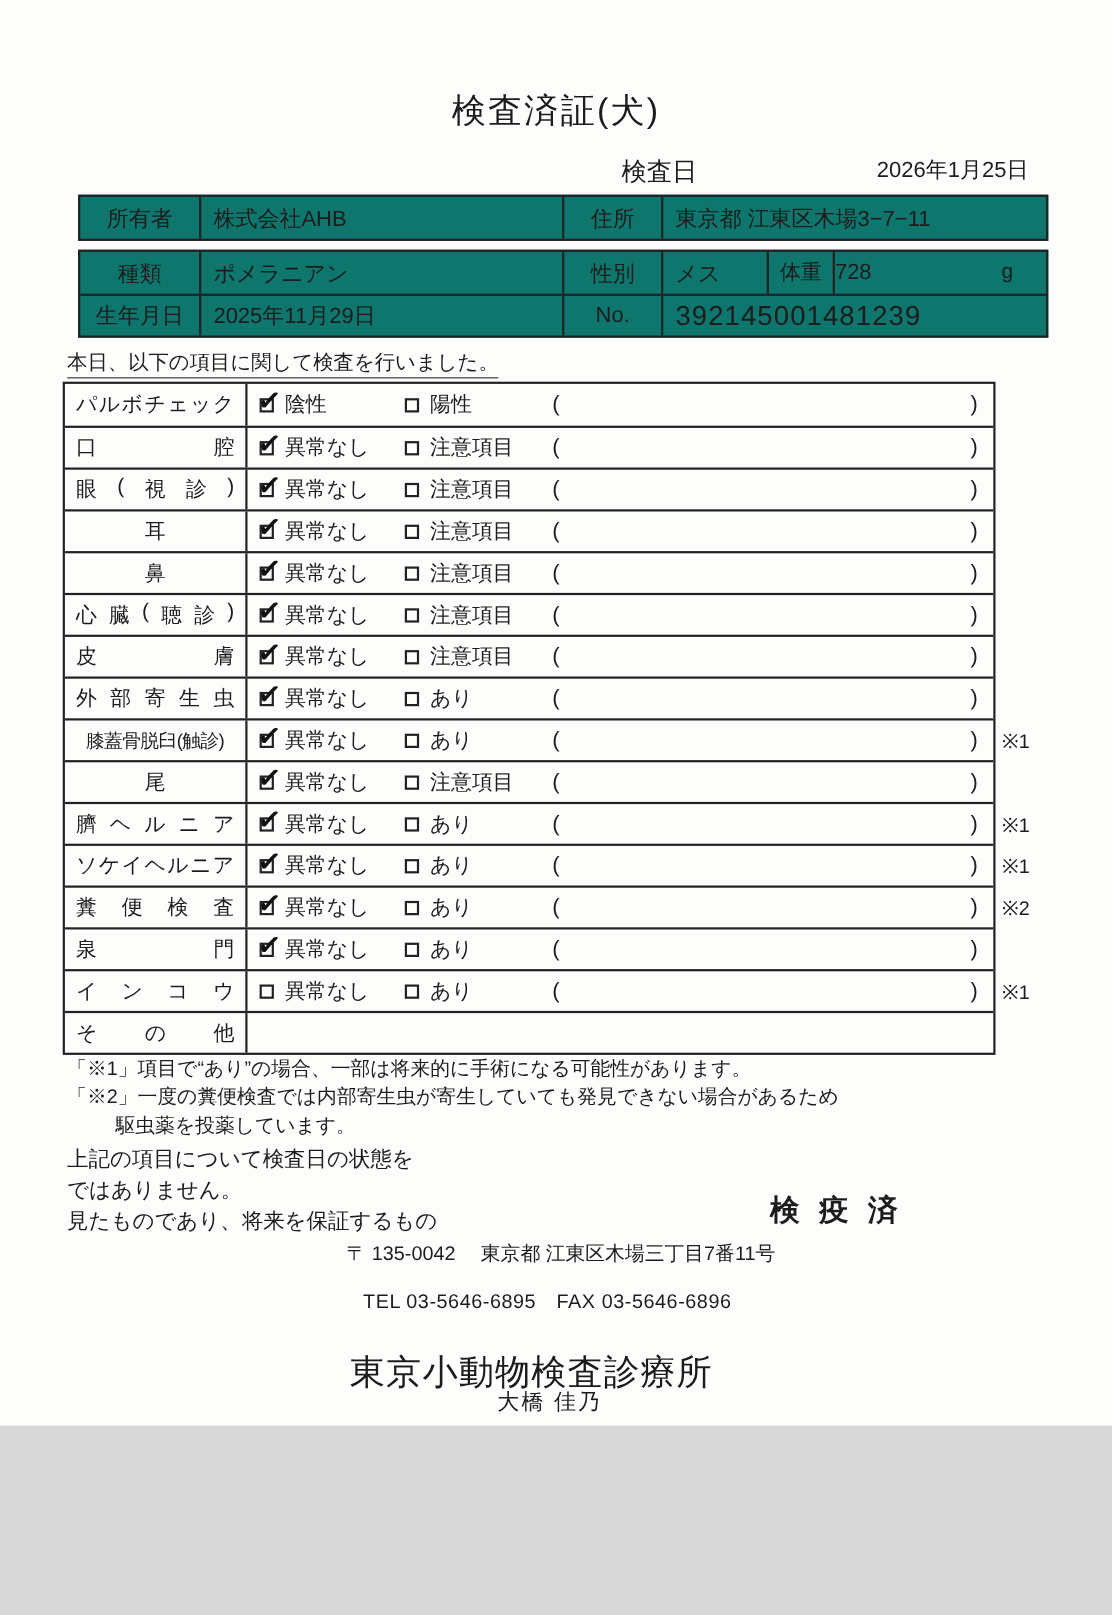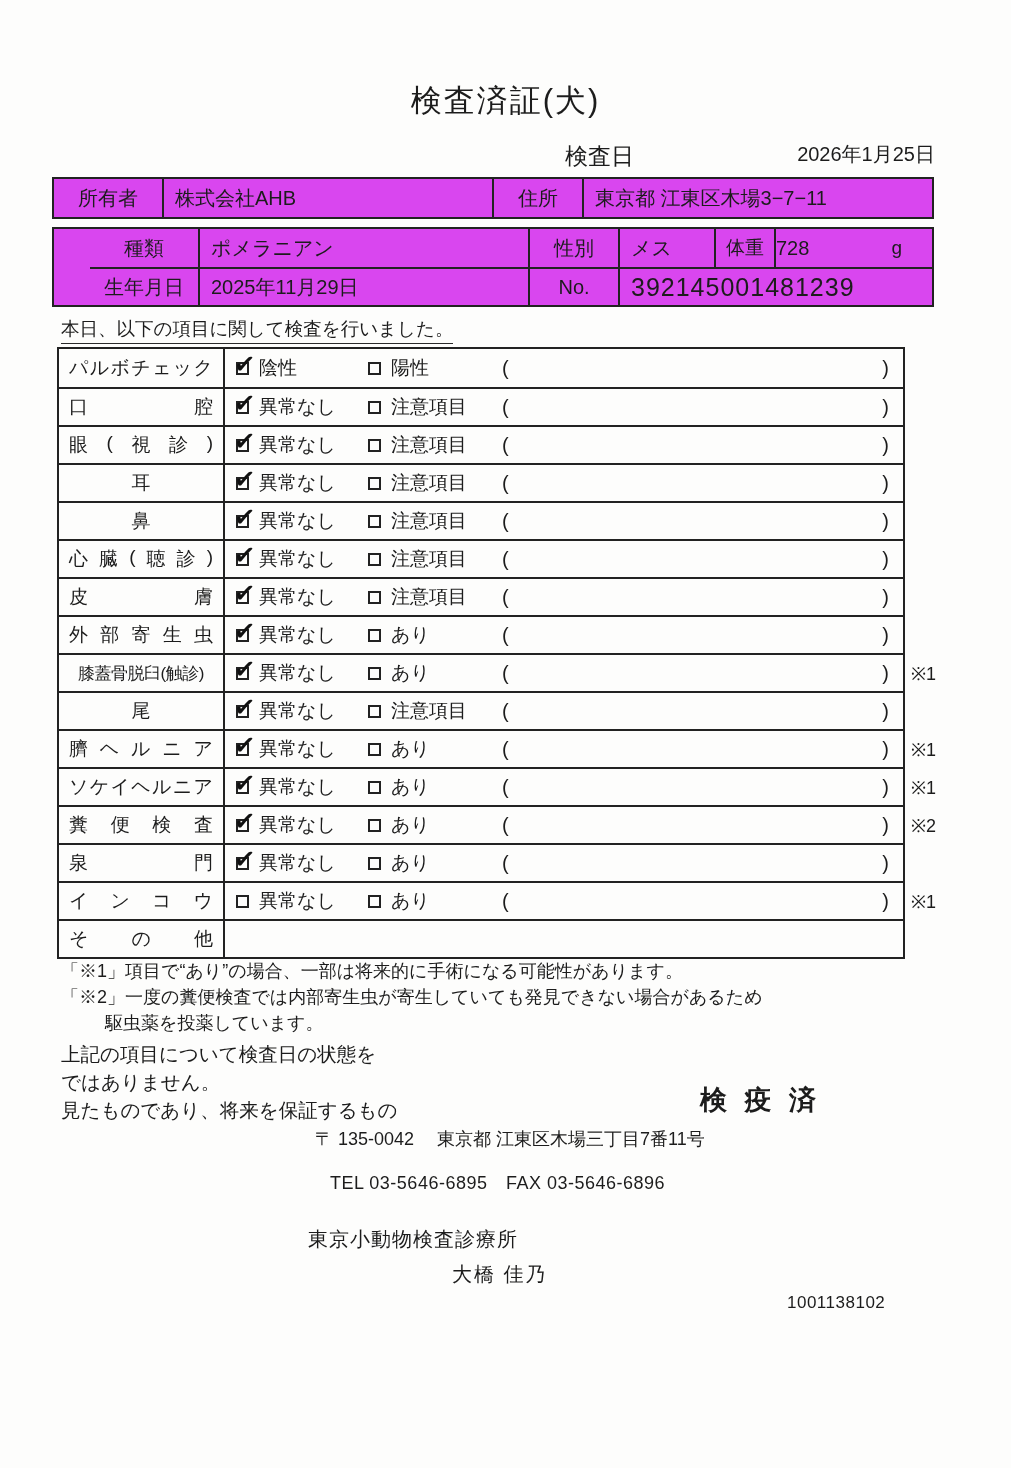--- a/index.html
+++ b/index.html
@@ -1,32 +1,32 @@
 <!DOCTYPE html>
 <html><head>
 <meta charset="utf-8">
 <style>
   * { margin:0; padding:0; }
   body { background:#d9d9d9; font-family:"Liberation Sans", sans-serif; }
   .page {
-    position:relative; width:1011px; height:1468px; margin:0 auto;
+    position:relative; width:1011px; height:1296px; margin:0 auto;
     background:#fdfdfc; color:#1c1c1c; overflow:hidden;
   }
   .doc-title {
     position:absolute; top:80px; left:0; width:100%;
     text-align:center; font-size:31px; letter-spacing:2px; font-weight:500;
   }
   .date-label { position:absolute; top:141px; left:565px; font-size:23px; }
   .date-value { position:absolute; top:141px; right:76px; font-size:20px; }
 
   .form-table {
-    position:absolute; left:52px; border:2px solid #222; box-sizing:border-box; background:#d946ef;
+    position:absolute; left:71px; border:2px solid #222; box-sizing:border-box; background:#0f766e;
   }
   .owner-table { top:177px; width:882px; }
-  .pet-table   { top:227px; width:882px;padding-left:36px; }
+  .pet-table   { top:227px; width:882px; }
   .trow { display:flex; height:38px; box-sizing:border-box; }
   .trow + .trow { border-top:2px solid #222; }
   .tcell { box-sizing:border-box; display:flex; align-items:center; font-size:20px; overflow:hidden; white-space:nowrap; }
   .tcell + .tcell { border-left:2px solid #222; }
   .lbl { justify-content:center; }
   .val { padding-left:11px; }
   .w-108 { width:108px; } .w-330 { width:330px; } .w-90 { width:90px; }
   .w-96 { width:96px; } .w-60 { width:60px; font-size:19px; }
   .w-rest { flex:1; }
   .weight-val { justify-content:space-between; padding-right:30px; }
@@ -76,21 +76,21 @@
   }
 
   .footnotes { position:absolute; left:61px; top:958px; font-size:18px; line-height:26px; }
   .footnotes .indent { padding-left:44px; }
 
   .disclaimer { position:absolute; left:61px; top:1040px; font-size:19.5px; line-height:28px; }
   .stamp { position:absolute; left:700px; top:1082px; font-size:27px; letter-spacing:5px;font-weight:bold; }
 
   .postal   { position:absolute; left:315px; top:1127px; font-size:18px; }
   .telfax   { position:absolute; left:330px; top:1171px; font-size:18px; letter-spacing:0.5px; }
-  .clinic-name { position:absolute; left:308px; top:1226px; font-size:20px; letter-spacing:1px;text-align:center; }
+  .clinic-name { position:absolute; left:318px; top:1226px; font-size:32px; letter-spacing:1px;text-align:center; }
   .vet-name { position:absolute; left:452px; top:1261px; font-size:20px; letter-spacing:2px; }
   .footer-number { position:absolute; left:787px; top:1293px; font-size:17px; letter-spacing:0.5px; }
 </style>
 </head>
 <body>
 
 <div class="page">
 
   <div class="doc-title">検査済証(犬)</div>
 

